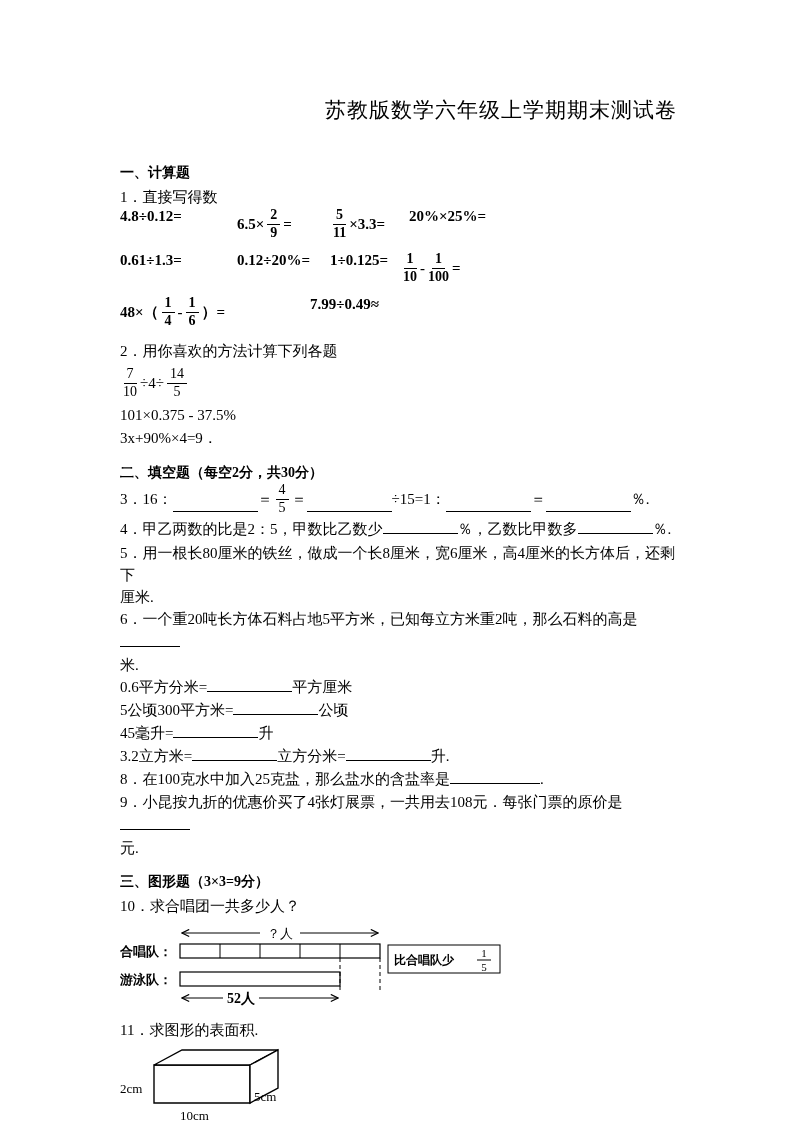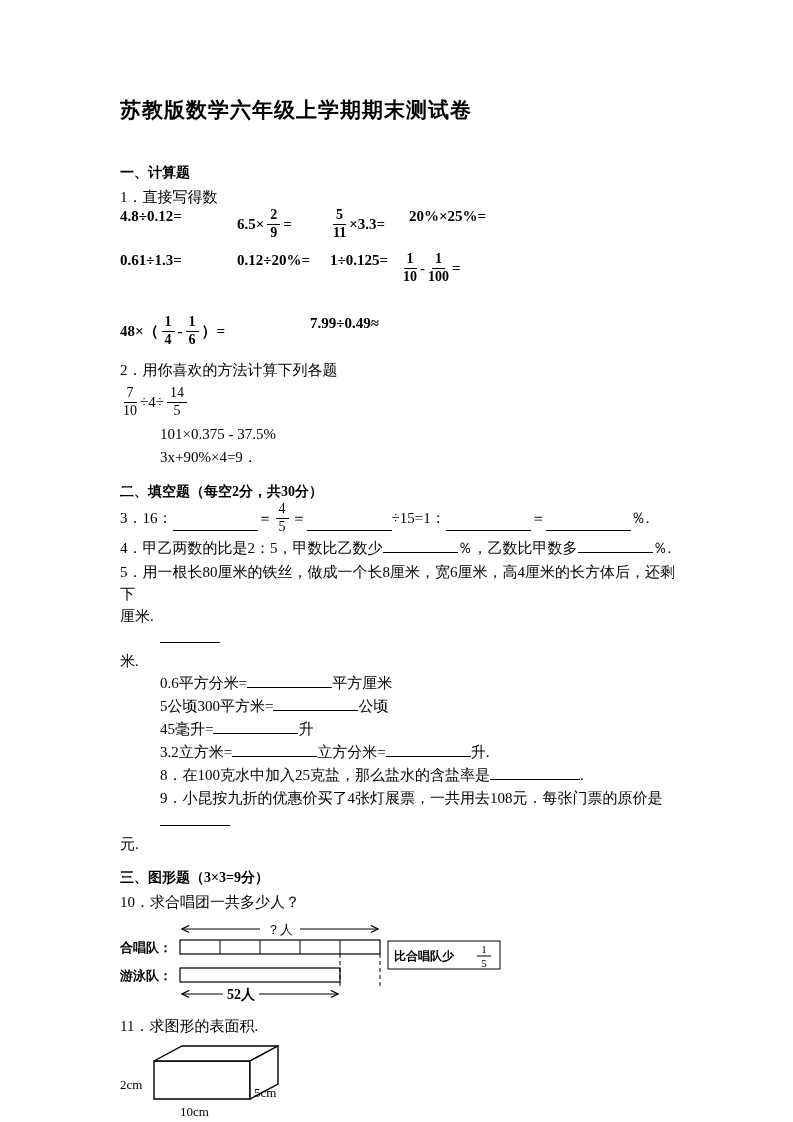--- a/index.html
+++ b/index.html
@@ -1,25 +1,25 @@
 <!DOCTYPE html>
 <html><head>
 <meta charset="utf-8">
 <style>
   html,body{margin:0;padding:0;background:#ffffff;}
   .page{position:relative;width:793px;height:1122px;background:#fff;color:#000;
         font-family:"Liberation Serif","DejaVu Serif",serif;overflow:hidden;}
   .content{position:absolute;left:120px;top:96px;width:557px;font-size:15px;}
-  .title{text-align:left;font-weight:700;font-size:21px;letter-spacing:1px;margin-bottom:40px;}
+  .title{text-align:right;font-weight:400;font-size:21px;letter-spacing:1px;margin-bottom:40px;}
   .heading{font-weight:700;font-size:14px;margin-bottom:4px;}
   .line{font-size:15px;line-height:22px;}
-  .lh23{line-height:23px;margin-left:40px;}
+  .lh23{line-height:23px;}
   .lh26{line-height:26px;}
   .calc-row{display:flex;align-items:flex-start;height:44px;font-weight:bold;}
-  .calc-row.h40{height:40px;margin-top:19px;}
+  .calc-row.h40{height:40px;}
   .cell{display:inline-flex;align-items:center;white-space:nowrap;}
   .w117{width:117px}.w93{width:93px}.w79{width:79px}.w70{width:70px}.w190{width:190px}
   .frac{display:inline-flex;flex-direction:column;align-items:center;line-height:1.05;
         font-size:14px;margin:0 3px;vertical-align:middle;}
   .fnum{border-bottom:1px solid #000;padding:0 3px 1px;}
   .fden{padding-top:1px;}
   .blank{display:inline-block;border-bottom:1px solid #000;height:14px;vertical-align:baseline;}
   .b60{width:60px}.b70{width:70px}.b75{width:75px}.b85{width:85px}.b90{width:90px}
   .flexline{display:flex;align-items:center;height:34px;white-space:nowrap;}
   .flexline.h42{height:42px;}
@@ -135,21 +135,21 @@
     </div>
 
     <div class="line lh26">
       <span>4．甲乙两数的比是2：5，甲数比乙数少</span><span class="blank b75"></span><span>％，乙数比甲数多</span><span class="blank b75"></span><span>％.</span>
     </div>
 
     <div class="line">5．用一根长80厘米的铁丝，做成一个长8厘米，宽6厘米，高4厘米的长方体后，还剩下</div>
     <div class="line">厘米.</div>
 
     <div class="line lh23">
-      <span class="blank b60"></span>
+      <span>6．一个重20吨长方体石料占地5平方米，已知每立方米重2吨，那么石料的高是</span><span class="blank b60"></span>
     </div>
     <div class="line">米.</div>
 
     <div class="line lh23">
       <span>0.6平方分米=</span><span class="blank b85"></span><span>平方厘米</span>
     </div>
     <div class="line lh23">
       <span>5公顷300平方米=</span><span class="blank b85"></span><span>公顷</span>
     </div>
     <div class="line lh23">

